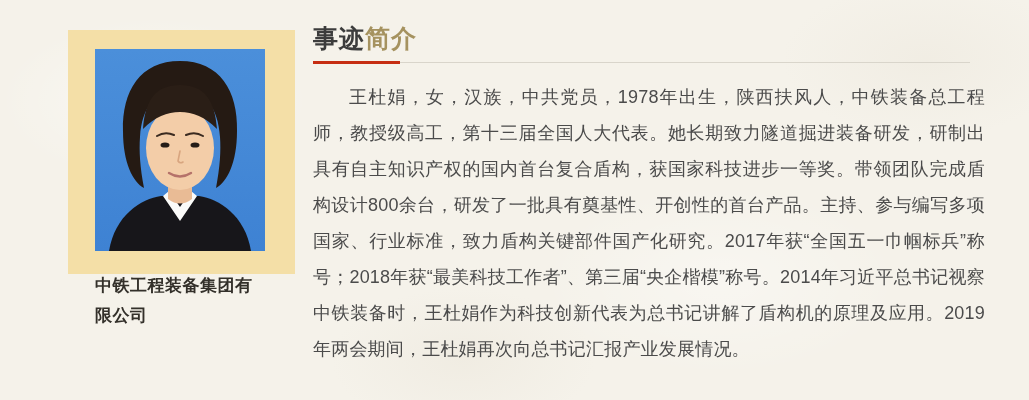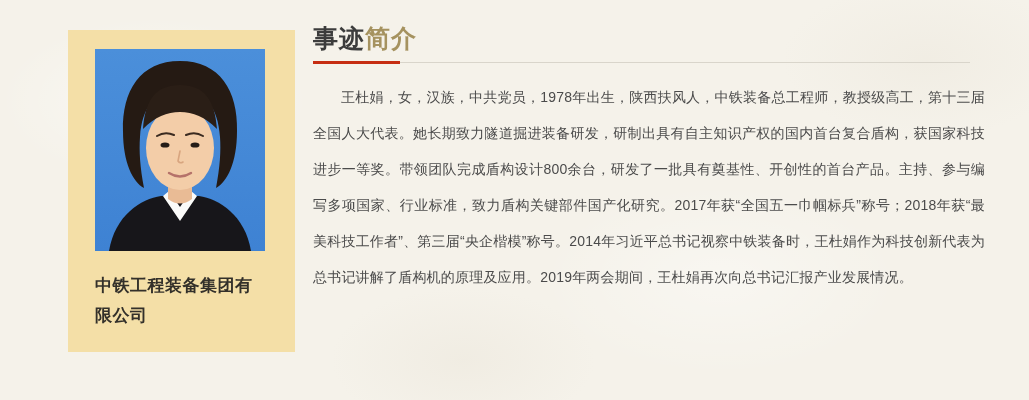--- a/index.html
+++ b/index.html
@@ -10,21 +10,21 @@
     background-image:
       radial-gradient(ellipse 260px 140px at 15% 25%, rgba(255,255,255,.45), transparent 60%),
       radial-gradient(ellipse 300px 160px at 70% 70%, rgba(255,255,255,.35), transparent 60%),
       radial-gradient(ellipse 220px 120px at 45% 90%, rgba(226,219,204,.25), transparent 60%),
       radial-gradient(ellipse 240px 130px at 90% 15%, rgba(226,219,204,.22), transparent 60%);
     position:relative;
   }
 
   
   .card{
-    position:absolute;left:68px;top:30px;width:227px;height:322px;
+    position:absolute;left:68px;top:30px;width:227px;height:244px;
     background:var(--card_bg,#f4dfa7);
     box-sizing:border-box;padding:19px 27px 0 27px;
   }
   .photo{
     width:170px;height:202px;display:block;line-height:0;
   }
   .card-text{
     margin-top:20px;
     font-size:17px;font-weight:bold;
     line-height:30px;
@@ -42,21 +42,21 @@
   }
   .heading .gold{color:var(--heading_gold,#a5925f);}
   .rule{
     margin-top:6px;width:657px;height:3px;
     display:flex;align-items:center;
   }
   .rule-red{width:87px;height:3px;background:var(--accent_red,#c62d12);}
   .rule-gray{flex:1;height:1px;background:#d9d5cb;}
   .bio{
     margin:15px 0 0 0;
-    font-size:14px;line-height:36px;
+    font-size:18px;line-height:36px;
     color:var(--body_text,#4b4b4b);
     text-align:justify;text-indent:2em;
     letter-spacing:.2px;
   }
 </style>
 </head>
 <body>
 
 <div class="page">
 

